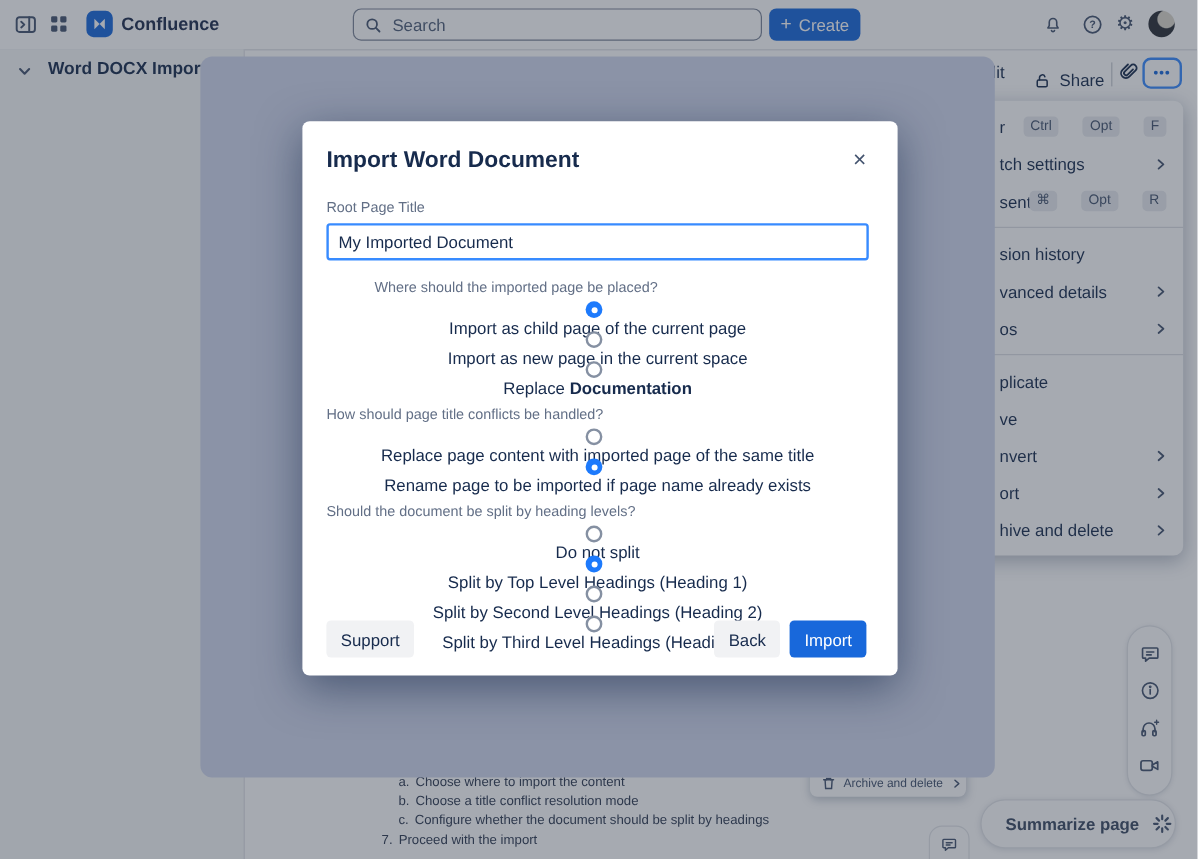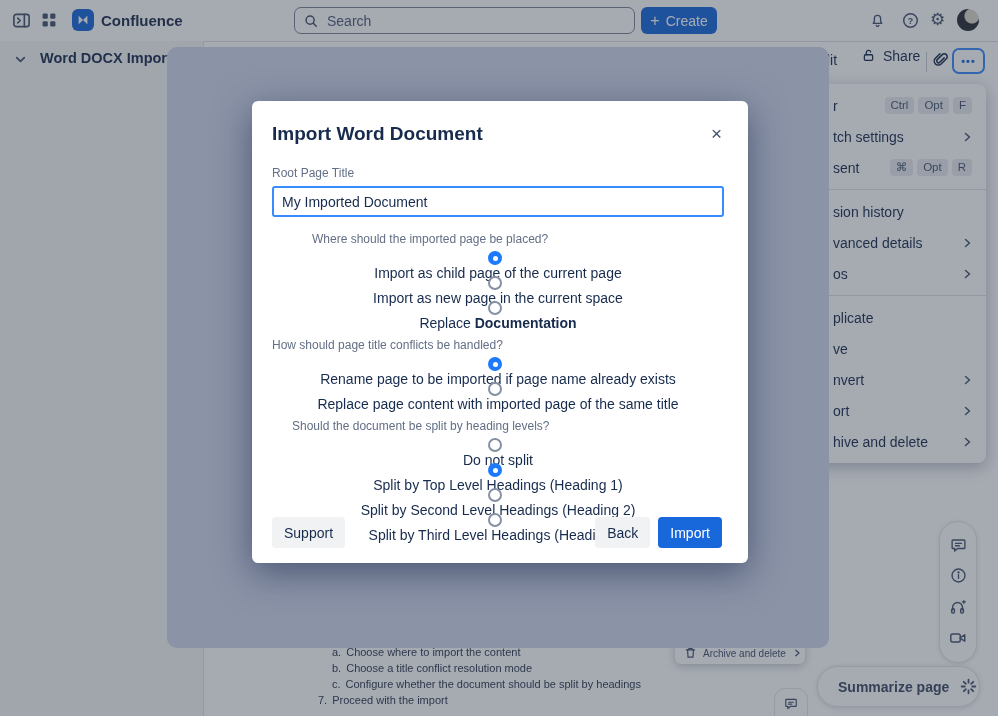--- a/index.html
+++ b/index.html
@@ -17,21 +17,21 @@
   .create{position:absolute;left:641px;top:7px;width:76px;height:27px;border-radius:6px;background:#1868DB;color:#fff;font-size:14px;font-weight:500;display:flex;align-items:center;justify-content:center;gap:6px;border:none;cursor:pointer;}
   .create .plus{font-size:16px;font-weight:400;line-height:1;}
   .gear-glyph{font-size:17px;color:#44546F;line-height:1;}
   .avatar{position:absolute;left:957px;top:9px;width:22px;height:22px;border-radius:50%;
     background:radial-gradient(circle at 68% 32%, #DCD8CC 0 7px, #2A2E35 8px);}
 
   
   .title-chevron{position:absolute;left:14px;top:53px;}
   .page-title{position:absolute;left:40px;top:50px;width:128px;overflow:hidden;white-space:nowrap;font-size:14.5px;font-weight:600;color:#172B4D;}
   .edit-btn{position:absolute;left:813px;top:52px;font-size:14px;font-weight:500;color:#172B4D;}
-  .share-btn{position:absolute;left:853px;top:48px;height:27px;display:flex;align-items:flex-start;gap:7px;padding:0 8px;font-size:14px;font-weight:500;color:#172B4D;border-radius:6px;}
+  .share-btn{position:absolute;left:853px;top:48px;height:27px;display:flex;align-items:flex-end;gap:7px;padding:0 8px;font-size:14px;font-weight:500;color:#172B4D;border-radius:6px;}
   .hdr-divider{position:absolute;left:926px;top:52px;width:1px;height:20px;background:#C6CAD2;}
   .clip-btn{position:absolute;left:932px;top:51px;}
   .more-btn{position:absolute;left:952px;top:48px;width:33px;height:26px;box-sizing:border-box;border:2px solid #388BFF;border-radius:7px;color:#1868DB;display:flex;align-items:center;justify-content:center;font-size:11px;letter-spacing:1px;font-weight:700;background:#fff;}
 
   
   .sidebar{position:absolute;left:0;top:41px;width:204px;height:675px;background:#F7F8F9;border-right:1px solid #E0E2E6;box-sizing:border-box;}
   .doc-list{position:absolute;left:318px;top:644px;font-size:11px;color:#2F3B52;}
   .doc-li{height:16px;line-height:16px;white-space:nowrap;}
   .doc-li.sub{padding-left:14px;}
   .doc-li .marker{margin-right:5px;}
@@ -48,38 +48,38 @@
   .summarize .vdiv{width:1px;height:16px;background:#D5D8DE;}
   .summarize .spark{margin:0 11px;display:flex;}
   .comment-pill{position:absolute;left:774px;top:688px;width:34px;height:40px;border-radius:11px;background:#fff;border:1px solid #E3E5E9;display:flex;align-items:flex-start;justify-content:center;padding-top:8px;box-sizing:border-box;}
 
   
   .menu{position:absolute;left:790px;top:84px;width:196px;background:#fff;border-radius:8px;box-shadow:0 4px 16px rgba(9,30,66,.3);padding:6px 0;box-sizing:border-box;}
   .menu-sec{padding:0;}
   .menu-div{height:1px;background:#DCDFE4;margin:6px 0;}
   .menu-row{height:31px;display:flex;align-items:center;padding-left:43px;padding-right:14px;font-size:14px;color:#172B4D;}
   .menu-row .mlabel{flex:1;white-space:nowrap;overflow:hidden;}
-  .chips{display:flex;gap:4px;}
+  .chips{display:flex;gap:20px;}
   .chip{background:#E9EBEF;color:#44546F;font-size:11.5px;border-radius:4px;padding:3px 6px;line-height:1;}
   .mchev{display:flex;margin-left:6px;}
 
   
   .blanket{position:absolute;inset:0;background:rgba(44,52,69,0.42);}
   .bluerect{position:absolute;left:167px;top:47px;width:662px;height:601px;border-radius:10px;background:#8B93A7;}
 
   
   .modal{position:absolute;left:252px;top:101px;width:496px;height:462px;background:#fff;border-radius:6px;box-shadow:0 10px 36px rgba(9,30,66,.5);box-sizing:border-box;}
   .m-head{display:flex;align-items:center;justify-content:space-between;padding:21px 20px 0 20px;}
   .m-title{font-size:19px;font-weight:600;color:#172B4D;}
   .m-close{font-size:19px;color:#44546F;line-height:1;padding:2px 6px;cursor:pointer;}
   .m-body{padding:0 24px 0 20px;}
   .f-label{margin-top:21px;font-size:12px;font-weight:500;color:#626F86;}
   .f-input{margin-top:6px;width:100%;height:31px;box-sizing:border-box;border:2px solid #388BFF;border-radius:3px;font-size:14px;font-family:"Liberation Sans",sans-serif;color:#172B4D;padding:0 8px;outline:none;}
   .q-label{font-size:12px;font-weight:500;color:#626F86;}
-  .q1{margin-top:15px;margin-left:40px;} .q2{margin-top:17px;} .q3{margin-top:17px;margin-left:20px;}
+  .q1{margin-top:15px;margin-left:40px;} .q2{margin-top:17px;} .q3{margin-top:17px;}
   .radio-row{display:flex;align-items:center;height:20px;margin-top:5px;flex-direction:column;}
   .radio{width:14px;height:14px;border-radius:50%;box-sizing:border-box;border:2px solid #8590A2;background:#fff;margin-left:4px;margin-right:10px;flex:none;position:relative;}
   .radio.sel{border:none;background:#1D7AFC;}
   .radio.sel::after{content:"";position:absolute;left:4.5px;top:4.5px;width:5px;height:5px;border-radius:50%;background:#fff;}
   .rlabel{font-size:14px;color:#172B4D;white-space:nowrap;}
   .rlabel b{font-weight:700;}
   .m-foot{position:absolute;left:20px;right:26px;bottom:15px;display:flex;align-items:center;}
   .btn{height:31px;border:none;border-radius:4px;font-size:14px;font-weight:500;font-family:"Liberation Sans",sans-serif;padding:0 12px;cursor:pointer;}
   .btn.subtle{background:#F1F2F4;color:#172B4D;}
   .btn.primary{background:#1868DB;color:#fff;margin-left:8px;}
@@ -351,26 +351,26 @@
         <span class="radio"></span>
         <span class="rlabel">Import as new page in the current space</span>
       </div>
       <div class="radio-row">
         <span class="radio"></span>
         <span class="rlabel"><span>Replace </span><b>Documentation</b></span>
       </div>
 
       <div class="q-label q2">How should page title conflicts be handled?</div>
       <div class="radio-row">
+        <span class="radio"></span>
+        <span class="rlabel">Replace page content with imported page of the same title</span>
+      </div>
+      <div class="radio-row">
         <span class="radio sel"></span>
         <span class="rlabel">Rename page to be imported if page name already exists</span>
-      </div>
-      <div class="radio-row">
-        <span class="radio"></span>
-        <span class="rlabel">Replace page content with imported page of the same title</span>
       </div>
 
       <div class="q-label q3">Should the document be split by heading levels?</div>
       <div class="radio-row">
         <span class="radio"></span>
         <span class="rlabel">Do not split</span>
       </div>
       <div class="radio-row">
         <span class="radio sel"></span>
         <span class="rlabel">Split by Top Level Headings (Heading 1)</span>

